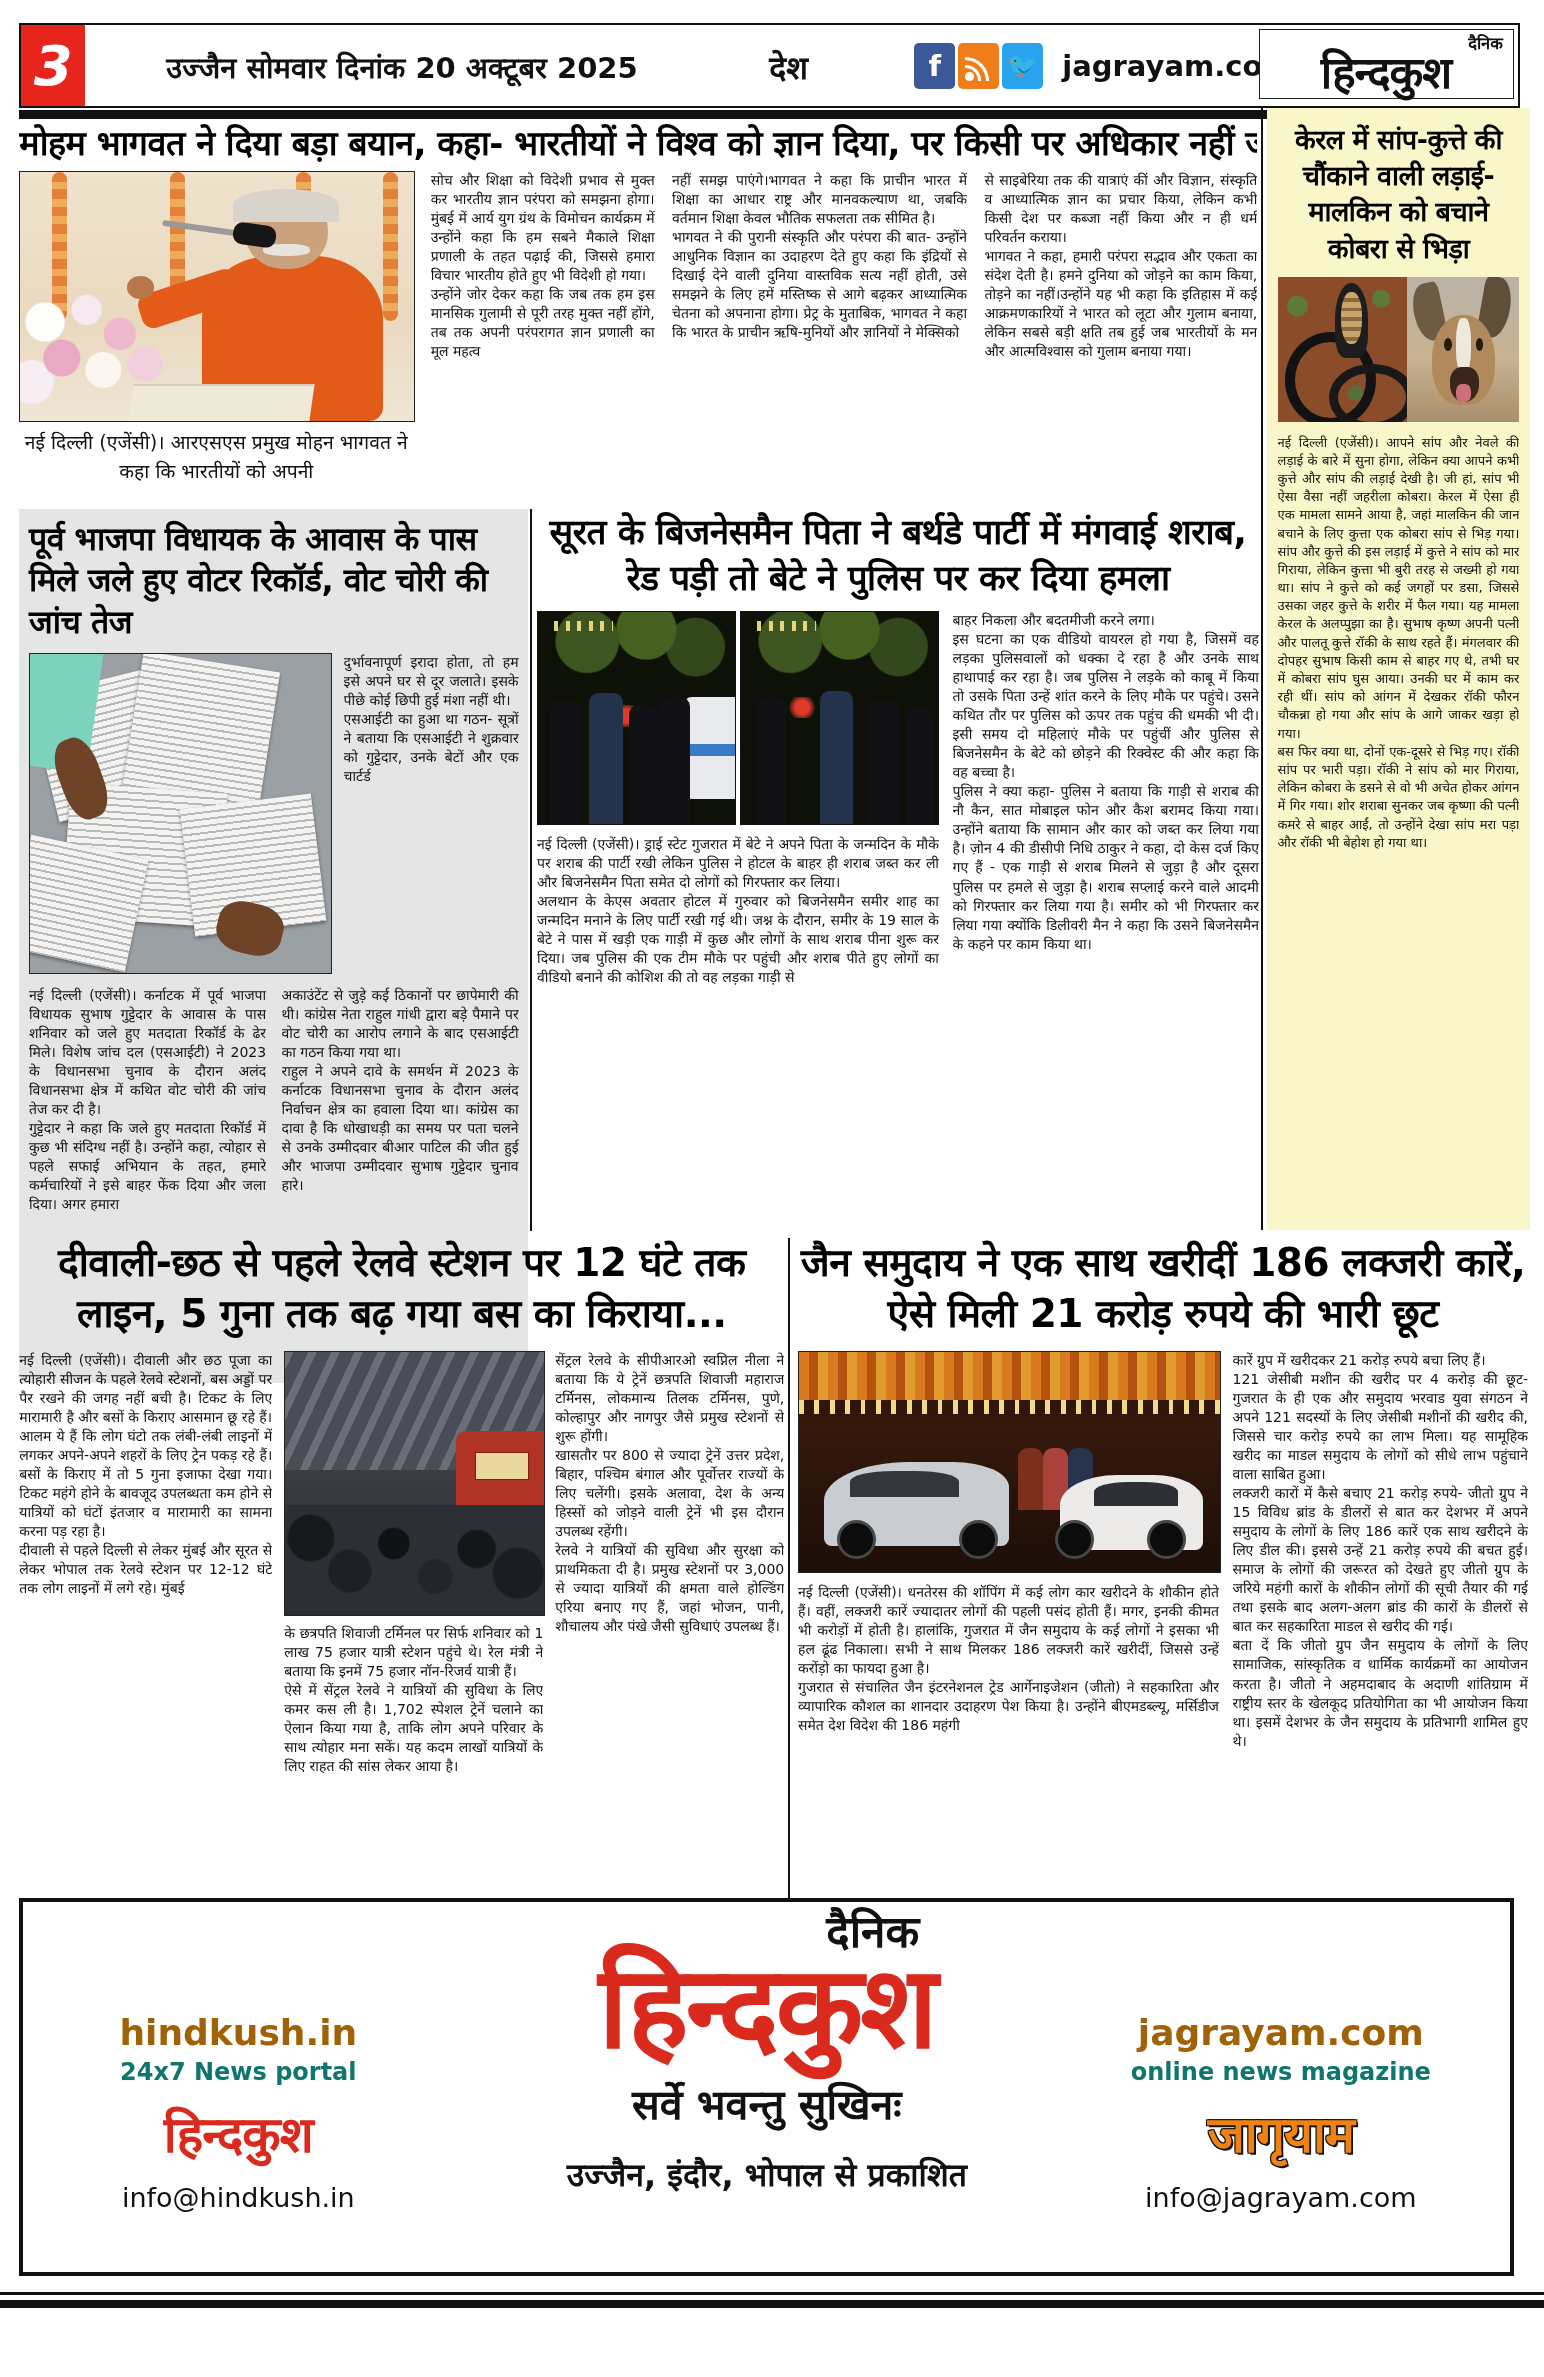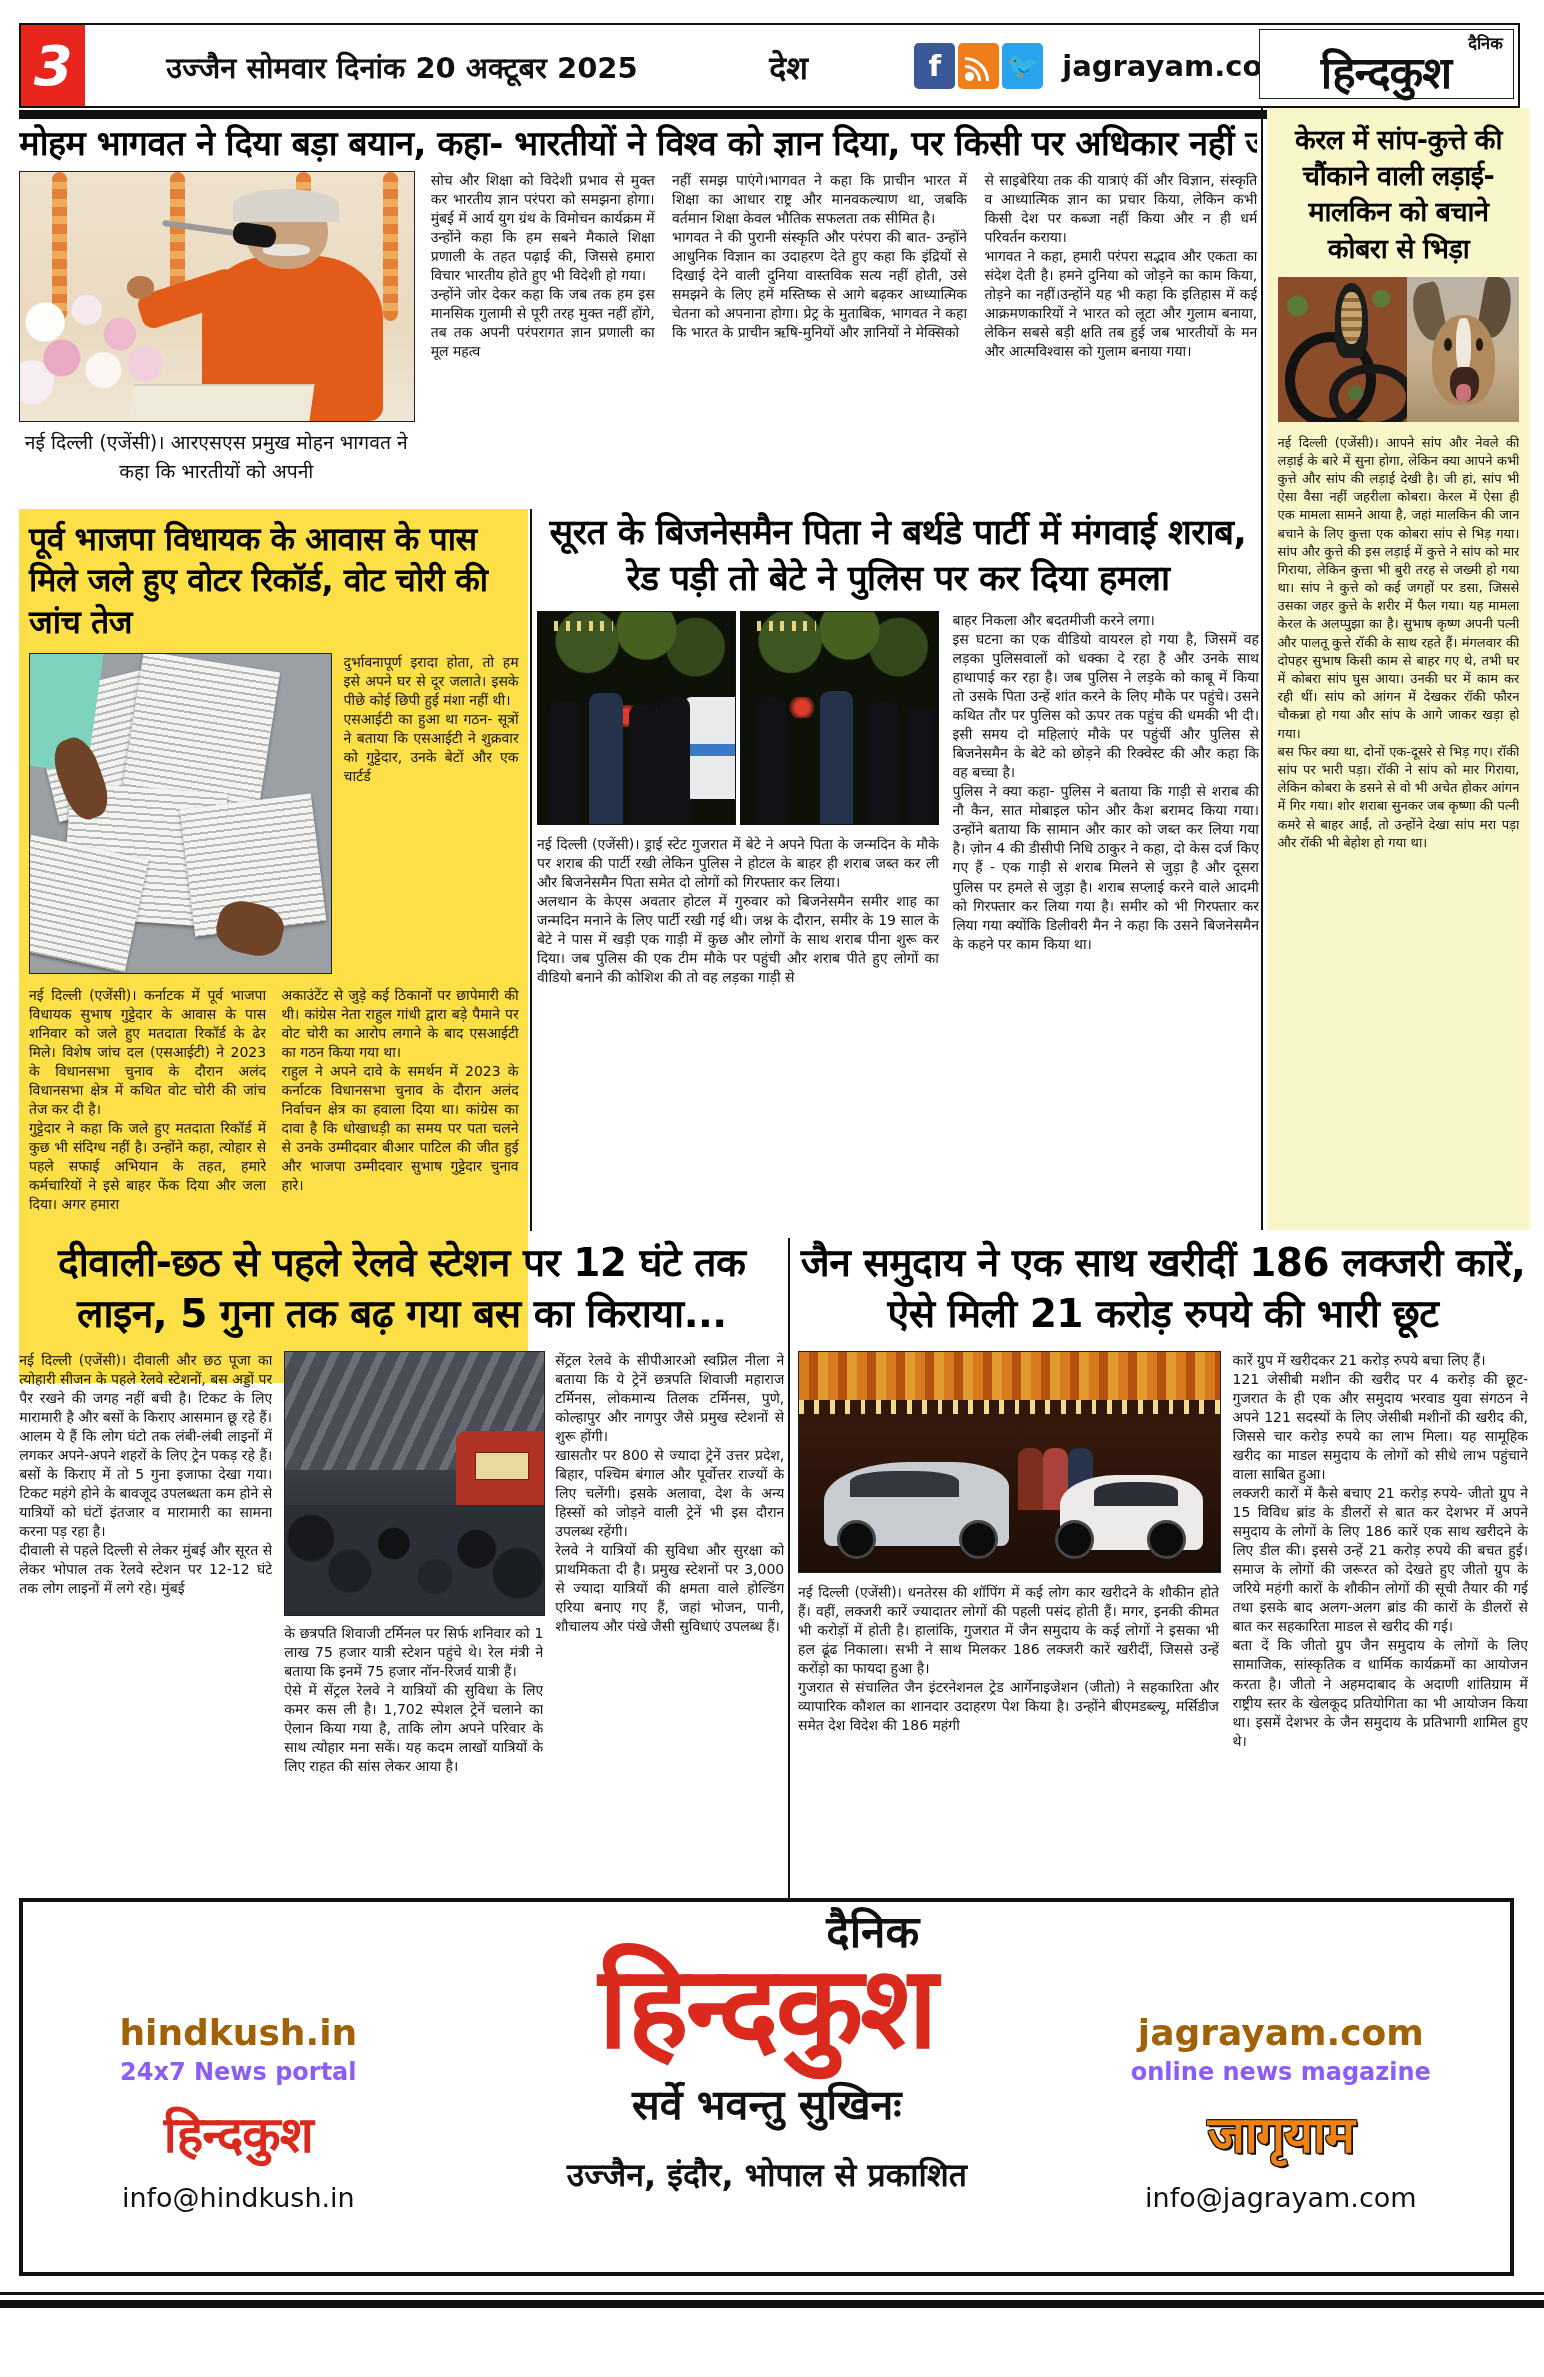--- a/index.html
+++ b/index.html
@@ -84,21 +84,21 @@
   .dg-ear-r{position:absolute;right:8%;top:0;width:26%;height:42%;background:#5f4e3a;border-radius:20% 60% 60% 10%;transform:rotate(10deg);}
   .dg-face{position:absolute;left:22%;top:26%;width:56%;height:62%;background:#b08a5c;border-radius:48% 48% 42% 42%;}
   .dg-blaze{position:absolute;left:44%;top:28%;width:13%;height:38%;background:#efe8dc;border-radius:40%;}
   .dg-eye1{position:absolute;left:33%;top:42%;width:7%;height:9%;background:#241a10;border-radius:50%;}
   .dg-eye2{position:absolute;left:61%;top:42%;width:7%;height:9%;background:#241a10;border-radius:50%;}
   .dg-mouth{position:absolute;left:38%;top:62%;width:26%;height:24%;background:#3a241c;border-radius:40% 40% 50% 50%;}
   .dg-tongue{position:absolute;left:44%;top:74%;width:13%;height:12%;background:#c9707a;border-radius:40%;}
   .sidebar .body-text{font-size:13px;line-height:1.4;}
 
   
-  .art2{left:19.3px;top:509px;width:509px;height:874px;background:#fde047;padding:9.7px 9.7px 7.7px;box-sizing:border-box;overflow:hidden;}
+  .art2{left:19.3px;top:509px;width:509px;height:874px;background:#e5e5e5;padding:9.7px 9.7px 7.7px;box-sizing:border-box;overflow:hidden;}
   .art2 .headline{font-size:32px;line-height:1.3;margin-bottom:9.7px;}
   .a2-row{display:flex;gap:11.6px;}
   .voter-photo{width:301px;height:319px;flex:none;background:#9aa0a4;}
   .vp-paper{position:absolute;background:#f3f3f1;box-shadow:0 1.9px 3.9px rgba(0,0,0,.4);}
   .vp-lines{background-image:repeating-linear-gradient(180deg,transparent 0 4.8px,#b9b9b9 4.8px 6.8px);}
   .vp-sleeve{position:absolute;left:-4%;top:-4%;width:26%;height:40%;background:#7ed3be;transform:rotate(8deg);}
   .vp-hand{position:absolute;background:#6e4327;border-radius:40%;}
   .a2-sidecol{flex:1;}
   .a2-cols{display:flex;gap:15.4px;margin-top:11.6px;}
   .a2-c{flex:1;}
@@ -164,21 +164,21 @@
   .footer-box{left:19.3px;top:1898px;width:1495px;height:378px;border:4.8px solid #111;background:#fff;box-sizing:border-box;}
   .ft-center{position:absolute;left:50%;top:7.7px;transform:translateX(-50%);text-align:center;width:637px;}
   .ft-dainik{font-size:44px;font-weight:bold;color:#111;margin-left:212px;line-height:1;}
   .ft-mast{font-size:114px;font-weight:bold;color:#d92a1d;line-height:.95;letter-spacing:-2.9px;}
   .ft-motto{font-size:41px;font-weight:bold;margin-top:13.5px;}
   .ft-pub{font-size:32px;font-weight:bold;margin-top:21px;}
   .ft-side{position:absolute;top:112px;text-align:center;}
   .ft-left{left:41px;width:348px;}
   .ft-right{right:41px;width:377px;}
   .ft-site{font-size:36px;font-weight:bold;color:#a16207;line-height:1.05;}
-  .ft-tag{font-size:24px;font-weight:bold;color:#8b5cf6;margin-top:5.8px;}
+  .ft-tag{font-size:24px;font-weight:bold;color:#0f766e;margin-top:5.8px;}
   .ft-logo-red{font-size:50px;font-weight:bold;color:#d92a1d;margin-top:13.5px;letter-spacing:-1px;}
   .ft-logo-orange{display:inline-block;font-size:50px;font-weight:bold;color:#f08214;margin-top:13.5px;letter-spacing:-1px;
       text-shadow:1.9px 1.9px 0 #111,-1px -1px 0 #111,1px -1px 0 #111,-1px 1px 0 #111;}
   .ft-email{font-size:27px;color:#111;margin-top:15.4px;}
   .bottom-rule1{left:0;top:2292px;width:1545px;height:2.9px;}
   .bottom-rule2{left:0;top:2300px;width:1545px;height:7.7px;}
 </style>
 </head>
 <body>
 

